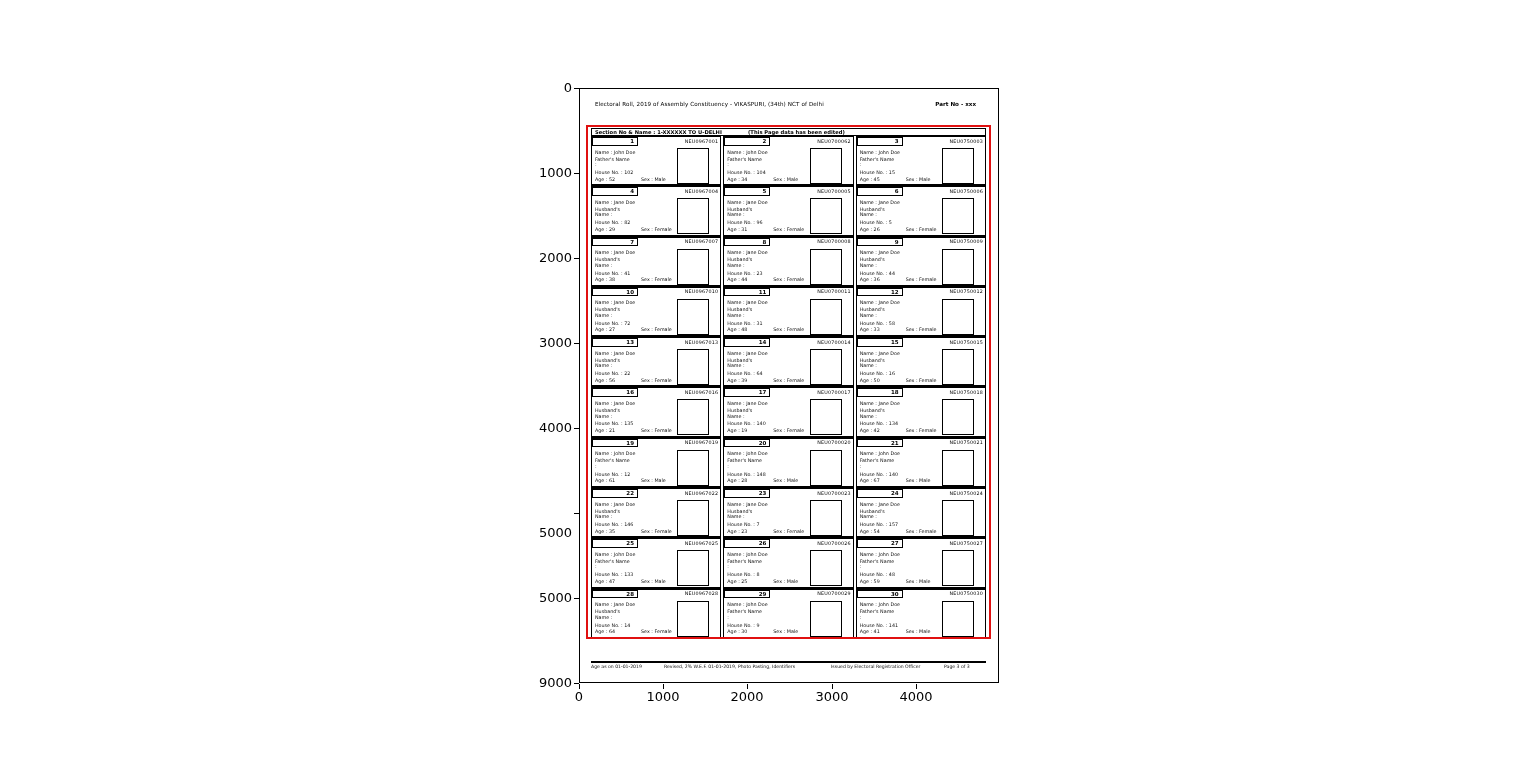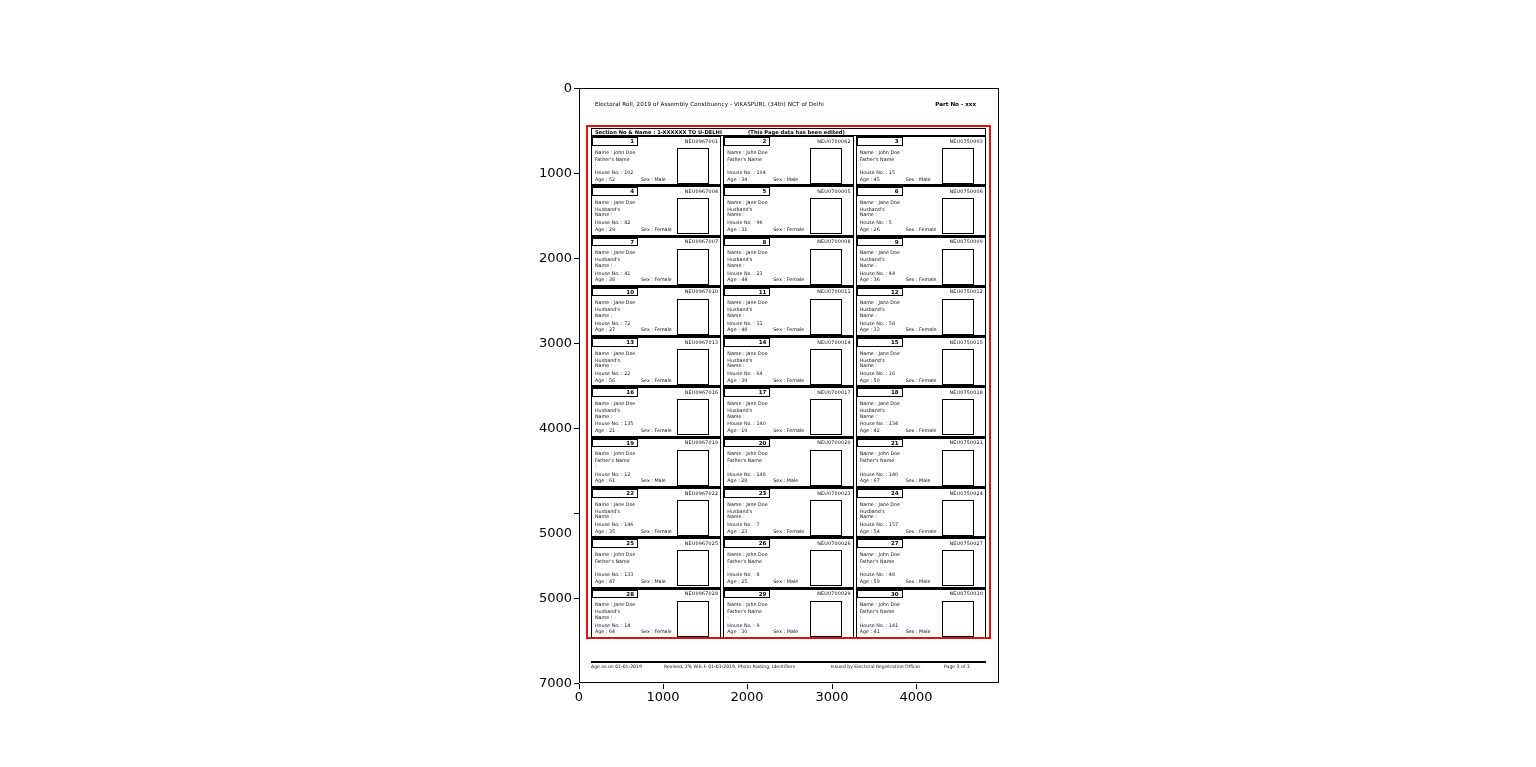--- a/index.html
+++ b/index.html
@@ -59,21 +59,21 @@
 
 <div class="stage">
 
   <span class="ytick" style="top:81px">0</span>
   <span class="ytick" style="top:166px">1000</span>
   <span class="ytick" style="top:251px">2000</span>
   <span class="ytick" style="top:336px">3000</span>
   <span class="ytick" style="top:421px">4000</span>
   <span class="ytick" style="top:526px">5000</span>
   <span class="ytick" style="top:591px">5000</span>
-  <span class="ytick" style="top:676px">7000</span>
+  <span class="ytick" style="top:676px">9000</span>
 
   <div class="ytm" style="top:88px"></div>
   <div class="ytm" style="top:173px"></div>
   <div class="ytm" style="top:258px"></div>
   <div class="ytm" style="top:343px"></div>
   <div class="ytm" style="top:428px"></div>
   <div class="ytm" style="top:513px"></div>
   <div class="ytm" style="top:598px"></div>
   <div class="ytm" style="top:683px"></div>
 

